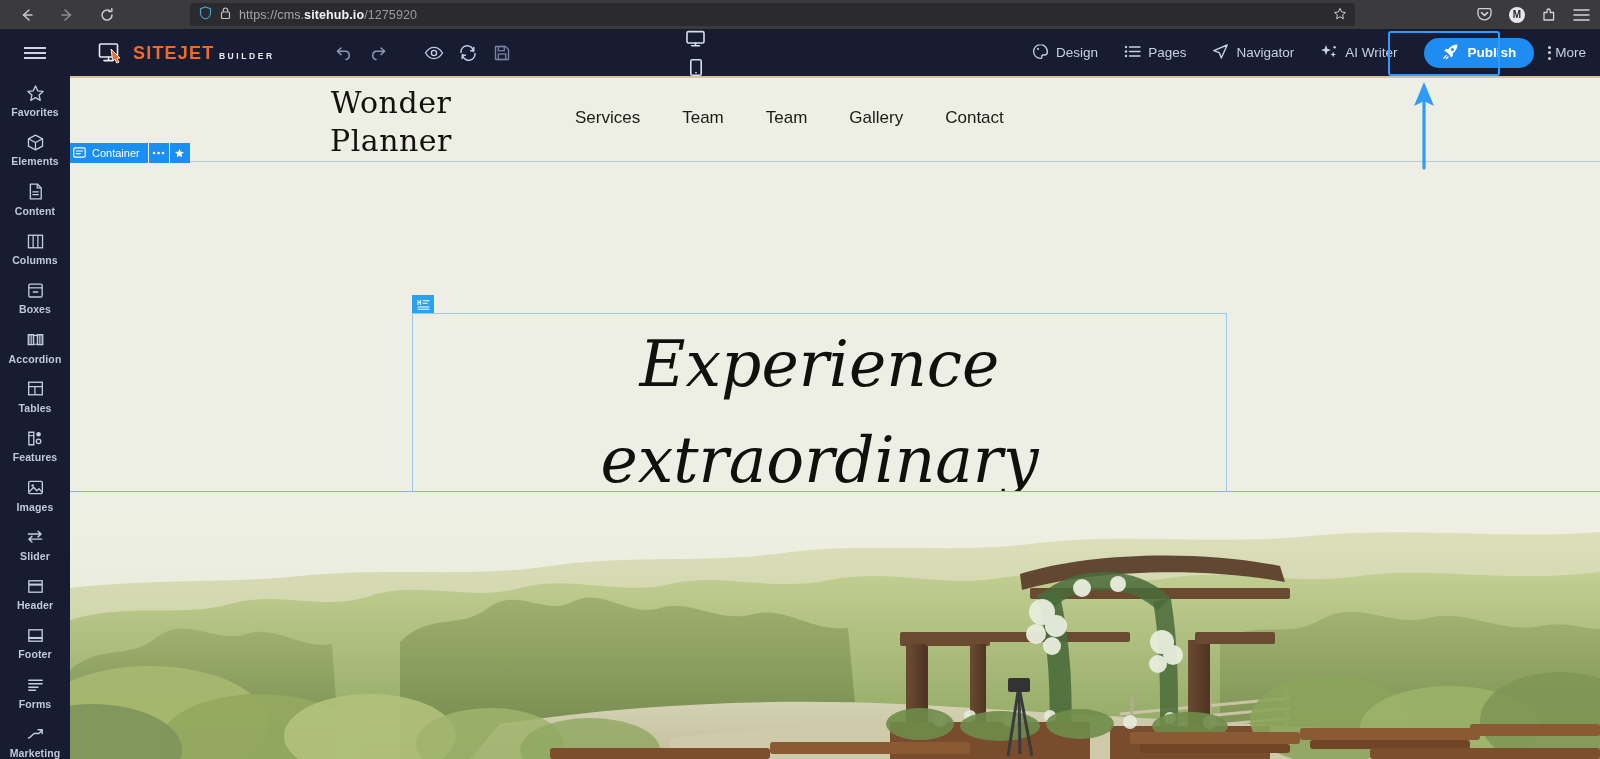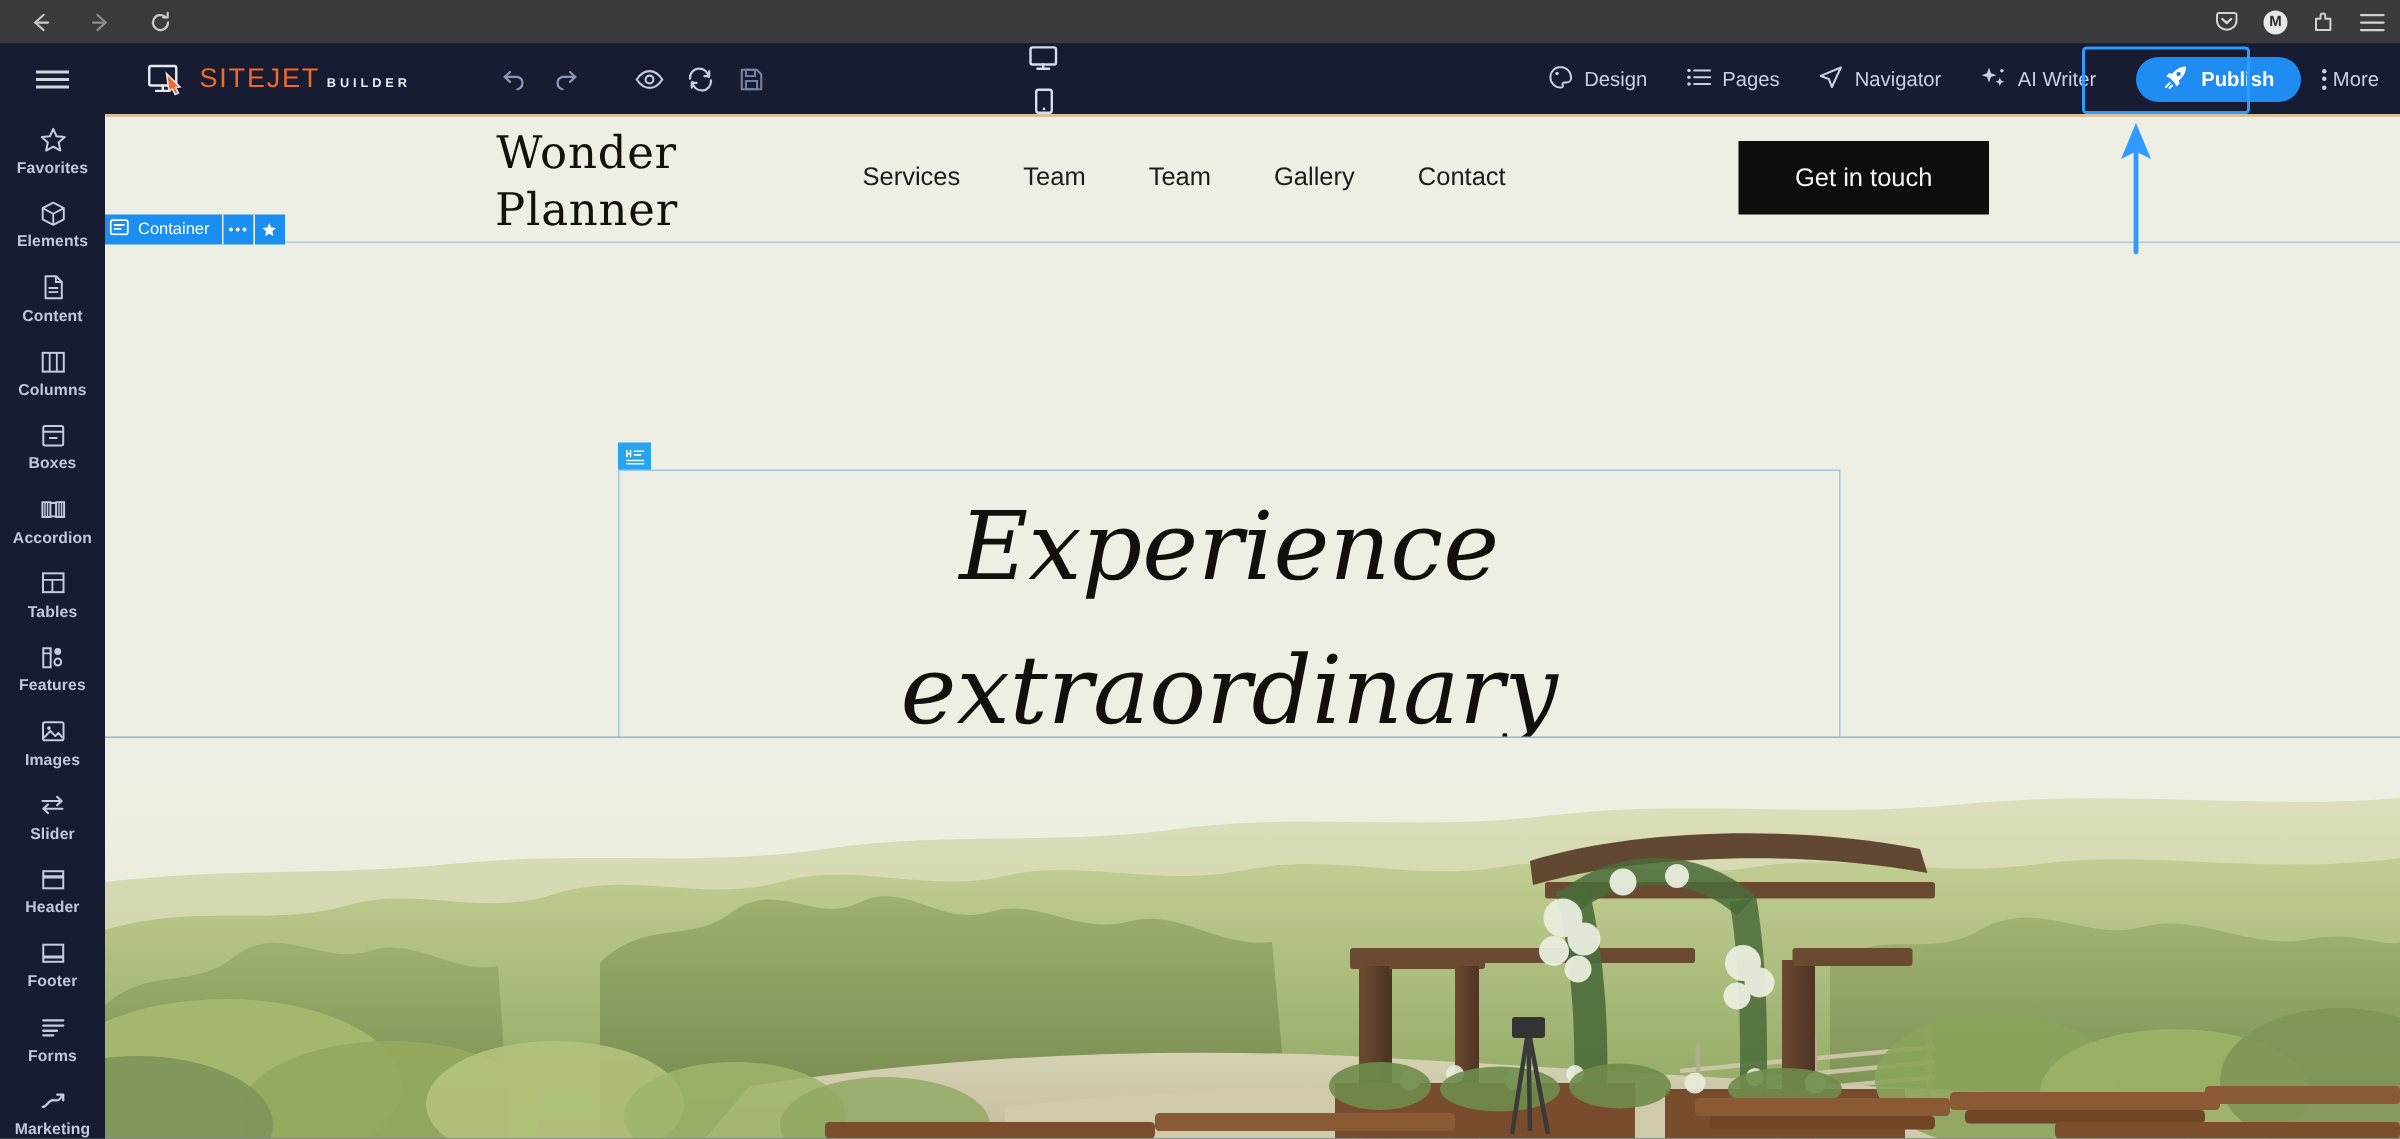--- a/index.html
+++ b/index.html
@@ -41,21 +41,21 @@
   
   .topbar {
     position: absolute; left: 0; top: 29px; width: 1600px; height: 47px;
     background: #171c32; display: flex; align-items: center;
   }
   .burger { width: 70px; display: flex; align-items: center; justify-content: center; }
   .burger i { display: block; width: 22px; height: 2px; background: #cfd3e2; margin: 3px 0; }
   .logo { display: flex; align-items: center; gap: 9px; margin-left: 28px; }
   .logo-mark { width: 26px; height: 22px; position: relative; }
   .logo-text { line-height: 1; }
-  .logo-main { font-size: 18px; font-weight: normal; color: #f06a2a; letter-spacing: 1.2px; }
+  .logo-main { font-size: 18px; font-weight: bold; color: #f06a2a; letter-spacing: 1.2px; }
   .logo-sub { font-size: 8.5px; font-weight: bold; color: #e8eaf2; letter-spacing: 2.6px; margin-top: 2px; text-align: center; }
   .tb-group { display: flex; align-items: center; }
   .tb-icon {
     width: 34px; height: 34px; display: flex; align-items: center; justify-content: center;
     color: #9aa3c0; cursor: pointer;
   }
   .tb-icon.light { color: #c3cbe4; }
   .tb-sep { width: 22px; }
   .devices { position: absolute; left: 640px; top: 0; height: 47px; display: flex; align-items: center; gap: 10px; flex-direction: column; }
   .dev-icon { width: 26px; height: 26px; display: flex; align-items: center; justify-content: center; color: #d7ddf0; }
@@ -185,20 +185,39 @@
           </svg>
       </div>
       <div class="nav-btn">
         <svg width="16" height="16" viewBox="0 0 16 16">
             <path d="M13 8 A5 5 0 1 1 11.2 4.2" fill="none" stroke="#c9c9cd" stroke-width="1.5" stroke-linecap="round"></path>
             <path d="M12.8 1.6 V4.6 H9.8" fill="none" stroke="#c9c9cd" stroke-width="1.5" stroke-linecap="round" stroke-linejoin="round"></path>
           </svg>
       </div>
     </div>
 
+    <div class="urlbar">
+      <span>
+        <svg width="13" height="14" viewBox="0 0 13 14">
+            <path d="M6.5 1 L11.5 2.6 V7 C11.5 10 9 12.4 6.5 13 C4 12.4 1.5 10 1.5 7 V2.6 Z" fill="none" stroke="#4aa3c8" stroke-width="1.2"></path>
+          </svg>
+      </span>
+      <span>
+        <svg width="11" height="14" viewBox="0 0 11 14">
+            <rect x="1.5" y="6" width="8" height="6.5" rx="1" fill="none" stroke="#c4c4c8" stroke-width="1.2"></rect>
+            <path d="M3.3 6 V4.2 A2.2 2.2 0 0 1 7.7 4.2 V6" fill="none" stroke="#c4c4c8" stroke-width="1.2"></path>
+          </svg>
+      </span>
+      <span class="url-text"><span class="scheme">https://cms.</span><span class="host">sitehub.io</span><span class="path">/1275920</span></span>
+      <span class="star-btn">
+        <svg width="14" height="14" viewBox="0 0 16 16">
+            <path d="M8 1.6 L9.9 5.7 L14.2 6.2 L11 9.1 L11.9 13.4 L8 11.2 L4.1 13.4 L5 9.1 L1.8 6.2 L6.1 5.7 Z" fill="none" stroke="#d2d2d6" stroke-width="1.1" stroke-linejoin="round"></path>
+          </svg>
+      </span>
+    </div>
 
     <div class="browser-right">
       <span class="br-icon">
         <svg width="17" height="17" viewBox="0 0 17 17">
             <path d="M2 4.2 A1.6 1.6 0 0 1 3.6 2.6 H13.4 A1.6 1.6 0 0 1 15 4.2 V7.6 C15 11 12.1 13.8 8.5 13.8 C4.9 13.8 2 11 2 7.6 Z" fill="none" stroke="#d3d3d7" stroke-width="1.3"></path>
             <path d="M5.5 6.6 L8.5 9.4 L11.5 6.6" fill="none" stroke="#d3d3d7" stroke-width="1.5" stroke-linecap="round" stroke-linejoin="round"></path>
           </svg>
       </span>
       <span class="avatar-m">M</span>
       <span class="br-icon">
@@ -518,21 +537,20 @@
         <div>Wonder</div>
         <div>Planner</div>
       </div>
       <div class="site-nav">
         <span class="nav-link">Services</span>
         <span class="nav-link">Team</span>
         <span class="nav-link">Team</span>
         <span class="nav-link">Gallery</span>
         <span class="nav-link">Contact</span>
       </div>
-      <div class="cta-btn">Get in touch</div>
     </div>
     <div class="header-underline"></div>
 
     <div class="container-badge">
       <div class="cb-main">
         <span>
           <svg width="13" height="11" viewBox="0 0 13 11">
               <rect x="0.8" y="0.8" width="11.4" height="9.4" rx="1.4" fill="none" stroke="#fff" stroke-width="1.2"></rect>
               <path d="M3.4 4 H9.6 M3.4 6.6 H7.4" stroke="#fff" stroke-width="1.2" stroke-linecap="round"></path>
             </svg>

